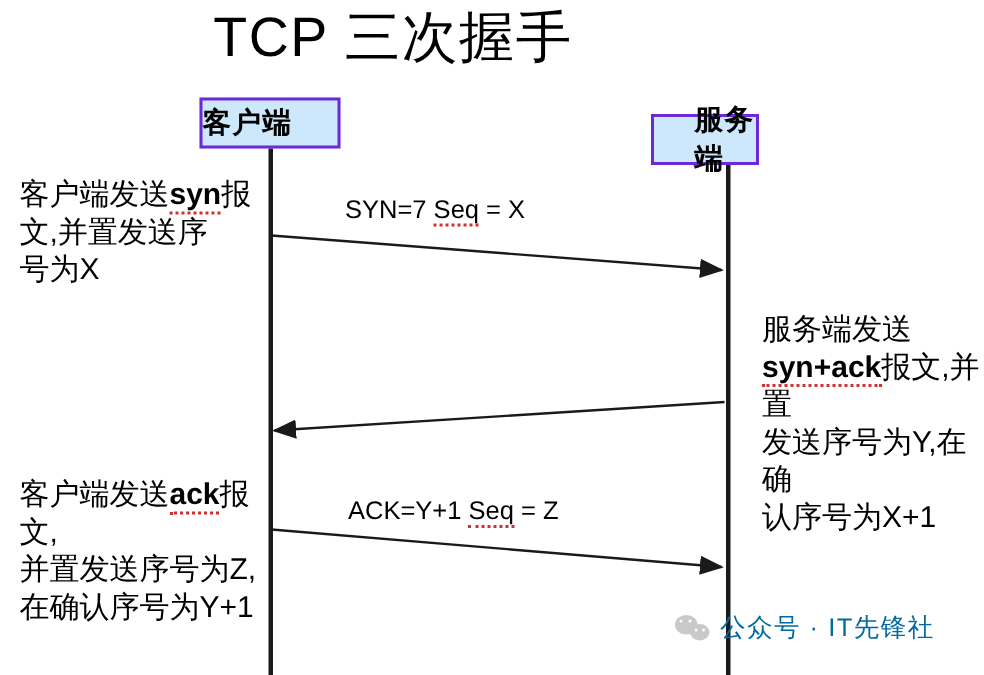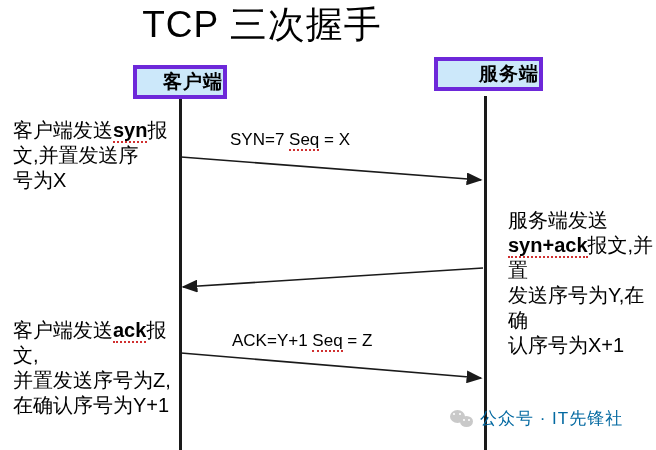--- a/index.html
+++ b/index.html
@@ -31,25 +31,25 @@
     white-space: nowrap;
   }
   .lifeline {
     position: absolute;
     width: 3px;
     background: #1a1a1a;
   }
   .node-box {
     position: absolute;
     background: #cce8fa;
-    border: 4px solid #6d28d9;
+    border: 2px solid #6d28d9;
     box-sizing: border-box;
     display: flex;
     align-items: center;
-    justify-content: flex-end;
+    justify-content: flex-start;
     font-size: 19px;
     font-weight: bold;
     letter-spacing: 1px;
   }
   .note {
     position: absolute;
     font-size: 20px;
     line-height: 25px;
     letter-spacing: 0px;
     white-space: pre-line;
@@ -118,21 +118,21 @@
 <div id="canvas">
 
   <div id="title">TCP 三次握手</div>
 
   <div class="lifeline" style="left:179px; top:96px; height:354px;"></div>
   <div class="lifeline" style="left:484px; top:96px; height:354px;"></div>
 
   <div class="node-box" style="left:133px; top:65px; width:94px; height:34px;">
     <span>客户端</span>
   </div>
-  <div class="node-box" style="left:434px; top:57px; width:109px; height:34px;">
+  <div class="node-box" style="left:434px; top:76px; width:72px; height:34px;padding-left:27px;">
     <span>服务端</span>
   </div>
 
   <svg class="arrows" viewBox="0 0 656 450">
     <defs>
       <marker id="ah-r" markerWidth="10" markerHeight="8" refX="9" refY="4" orient="auto">
         <path d="M0,0 L10,4 L0,8 z" fill="#1a1a1a"></path>
       </marker>
       <marker id="ah-l" markerWidth="10" markerHeight="8" refX="9" refY="4" orient="auto">
         <path d="M0,0 L10,4 L0,8 z" fill="#1a1a1a"></path>

